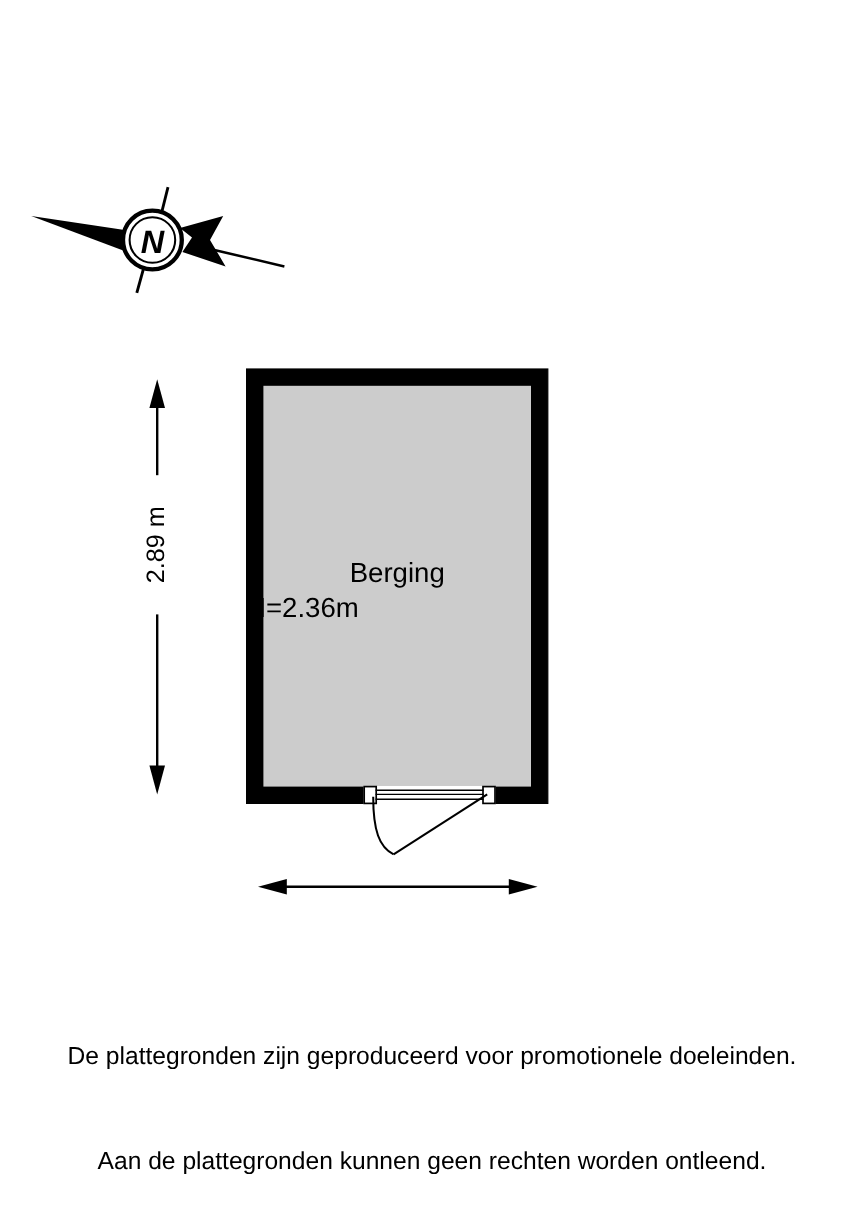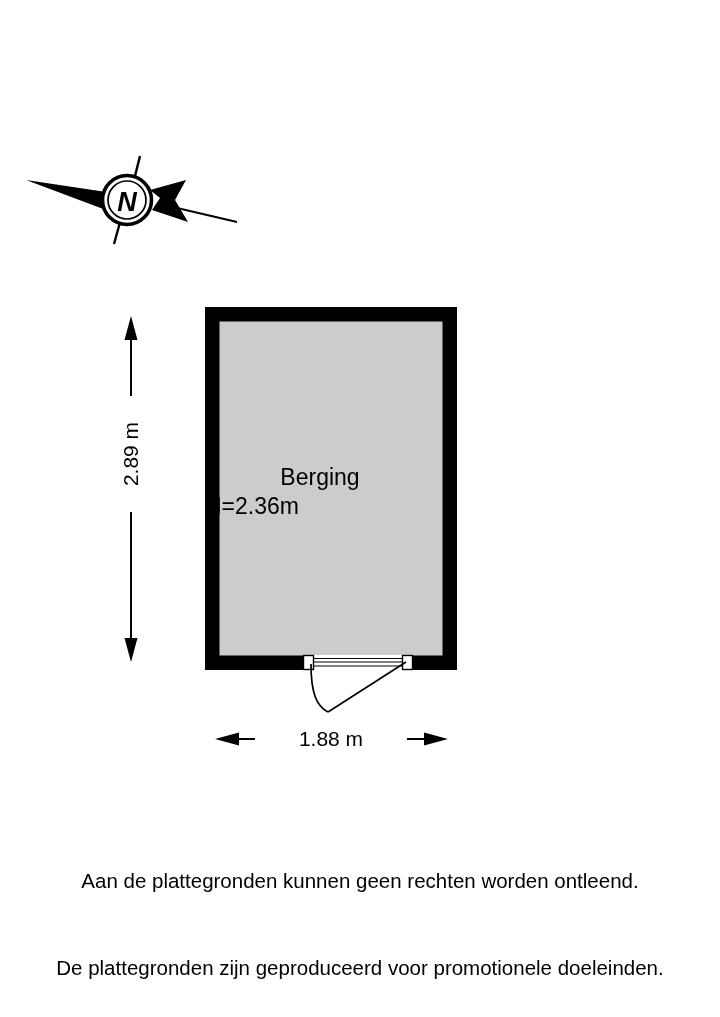--- a/index.html
+++ b/index.html
@@ -30,21 +30,21 @@
     height: 1017px;
     display: block;
   }
   .txt {
     position: absolute;
     white-space: pre;
     font-family: "Liberation Sans", sans-serif;
     color: #000000;
   }
   #room-name {
-    left: 194px;
+    left: 205px;
     top: 462px;
     width: 252px;
     text-align: center;
     font-size: 23px;
     line-height: 30px;
   }
   #room-height {
     left: 205px;
     top: 491px;
     width: 252px;
@@ -147,20 +147,19 @@
     </g>
 
   </svg>
 
   <div class="txt" id="room-name">Berging</div>
 
   <div class="txt" id="room-height">H=2.36m</div>
 
   <div class="txt" id="dim-height-label">2.89 m</div>
 
-  <div class="txt" id="dim-width-label">1.88 m</div>
 
   <div class="txt" id="disclaimer">
+    <span class="line">De plattegronden zijn geproduceerd voor promotionele doeleinden.</span>
     <span class="line">Aan de plattegronden kunnen geen rechten worden ontleend.</span>
-    <span class="line">De plattegronden zijn geproduceerd voor promotionele doeleinden.</span>
   </div>
 
 </div>
 
 </body></html>

